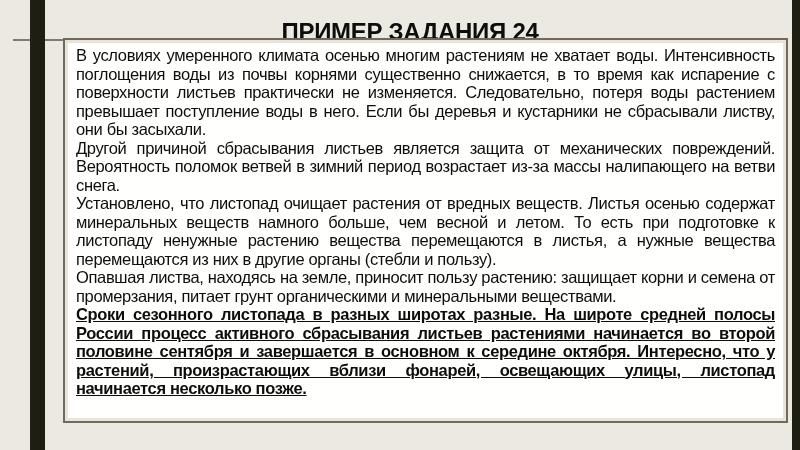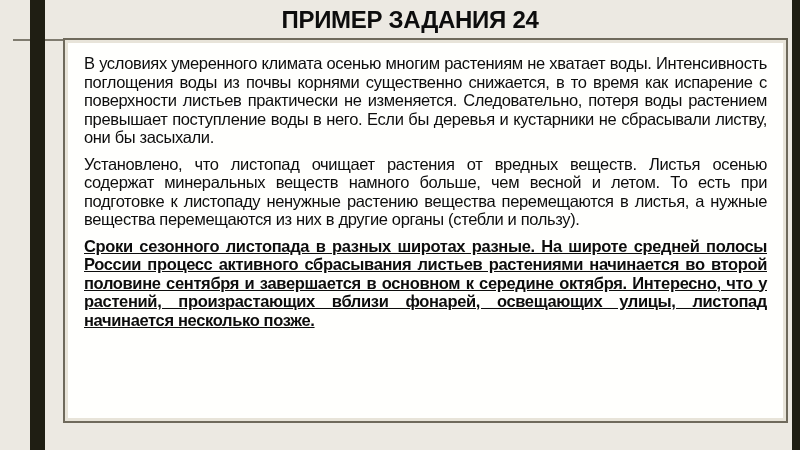--- a/index.html
+++ b/index.html
@@ -40,21 +40,21 @@
     width: 51px;
     height: 2px;
     background: #7F7B6F;
     z-index: 1;
   }
   .title {
     position: absolute;
     left: 60px;
     right: 40px;
     top: 2px;
-    margin: 4px;
+    margin: 16px;
     text-align: center;
     font-size: 24px;
     font-weight: 700;
     letter-spacing: -0.3px;
     color: #0D0D0D;
     z-index: 3;
   }
   .text-box {
     position: absolute;
     left: 63px;
@@ -63,21 +63,21 @@
     height: 385px;
     box-sizing: border-box;
     background: #FFFFFD;
     border: 2px solid #6F6A5C;
     box-shadow: inset 0 0 0 3px #E8E4D9;
     padding: 6px 11px 6px 11px;
     overflow: hidden;
     z-index: 3;
   }
   .text-box p {
-    margin: 8px;
+    margin: 0;
     font-size: 16.5px;
     line-height: 18.5px;
     letter-spacing: -0.35px;
     text-align: justify;
     color: #0D0D0D;
   }
   .text-box p.bold {
     font-weight: 700;
     text-decoration: underline;
   }
@@ -87,16 +87,18 @@
 
 <div class="slide">
   <div class="accent-line"></div>
   <div class="left-bar"></div>
   <div class="right-bar"></div>
 
   <h1 class="title">ПРИМЕР ЗАДАНИЯ 24</h1>
 
   <div class="text-box">
     <p>В условиях умеренного климата осенью многим растениям не хватает воды. Интенсивность поглощения воды из почвы корнями существенно снижается, в то время как испарение с поверхности листьев практически не изменяется. Следовательно, потеря воды растением превышает поступление воды в него. Если бы деревья и кустарники не сбрасывали листву, они бы засыхали.</p>
+    <p>Другой причиной сбрасывания листьев является защита от механических повреждений. Вероятность поломок ветвей в зимний период возрастает из-за массы налипающего на ветви снега.</p>
     <p>Установлено, что листопад очищает растения от вредных веществ. Листья осенью содержат минеральных веществ намного больше, чем весной и летом. То есть при подготовке к листопаду ненужные растению вещества перемещаются в листья, а нужные вещества перемещаются из них в другие органы (стебли и пользу).</p>
+    <p>Опавшая листва, находясь на земле, приносит пользу растению: защищает корни и семена от промерзания, питает грунт органическими и минеральными веществами.</p>
     <p class="bold">Сроки сезонного листопада в разных широтах разные. На широте средней полосы России процесс активного сбрасывания листьев растениями начинается во второй половине сентября и завершается в основном к середине октября. Интересно, что у растений, произрастающих вблизи фонарей, освещающих улицы, листопад начинается несколько позже.</p>
   </div>
 </div>
 
 </body></html>

